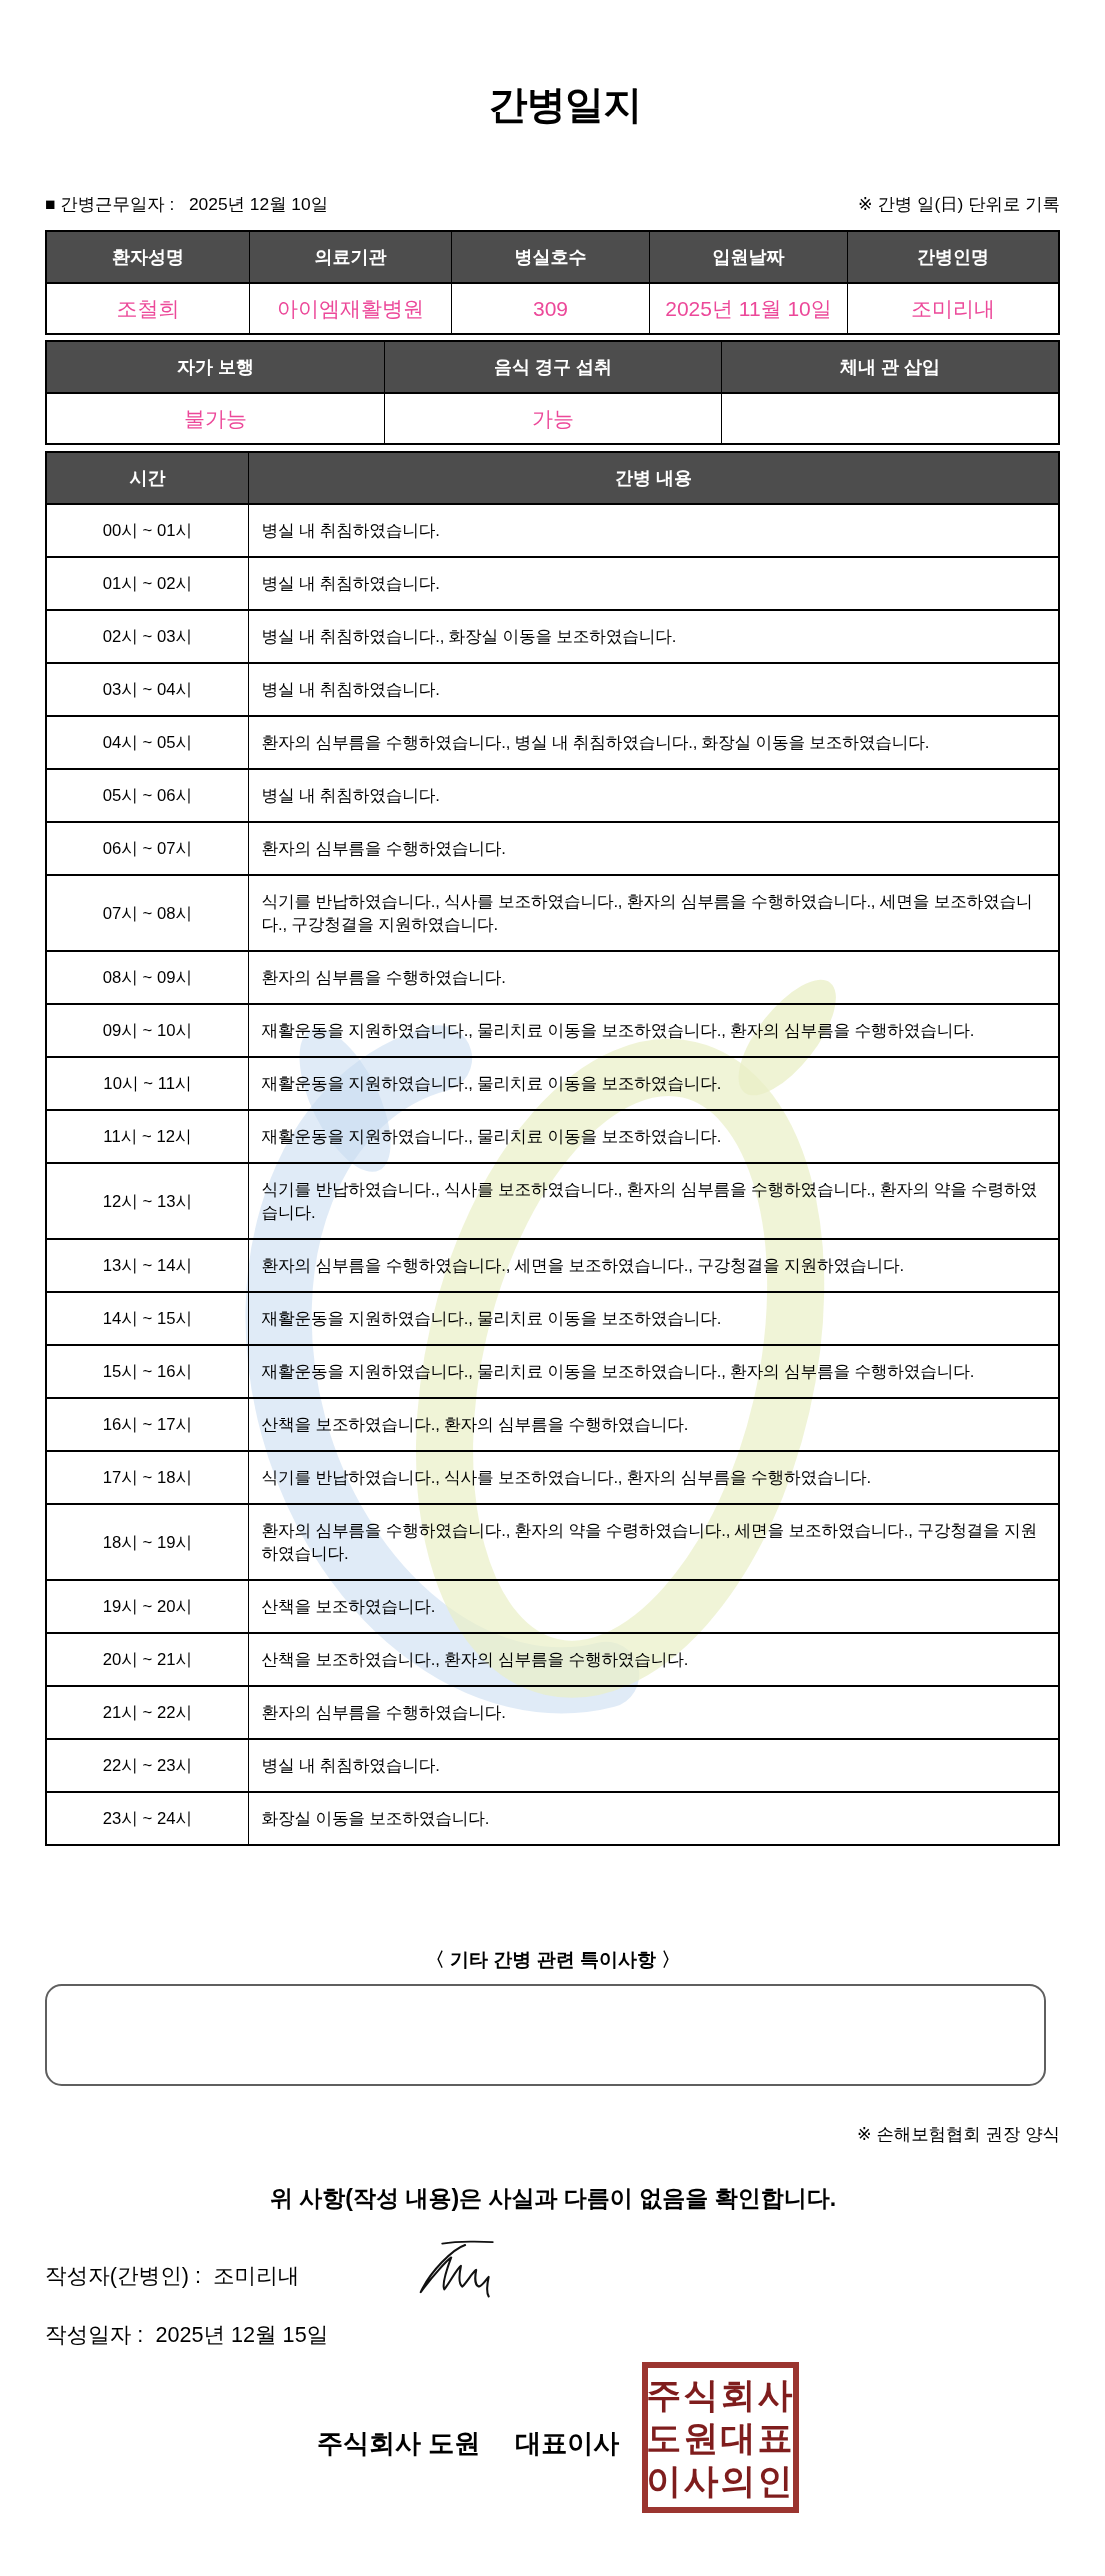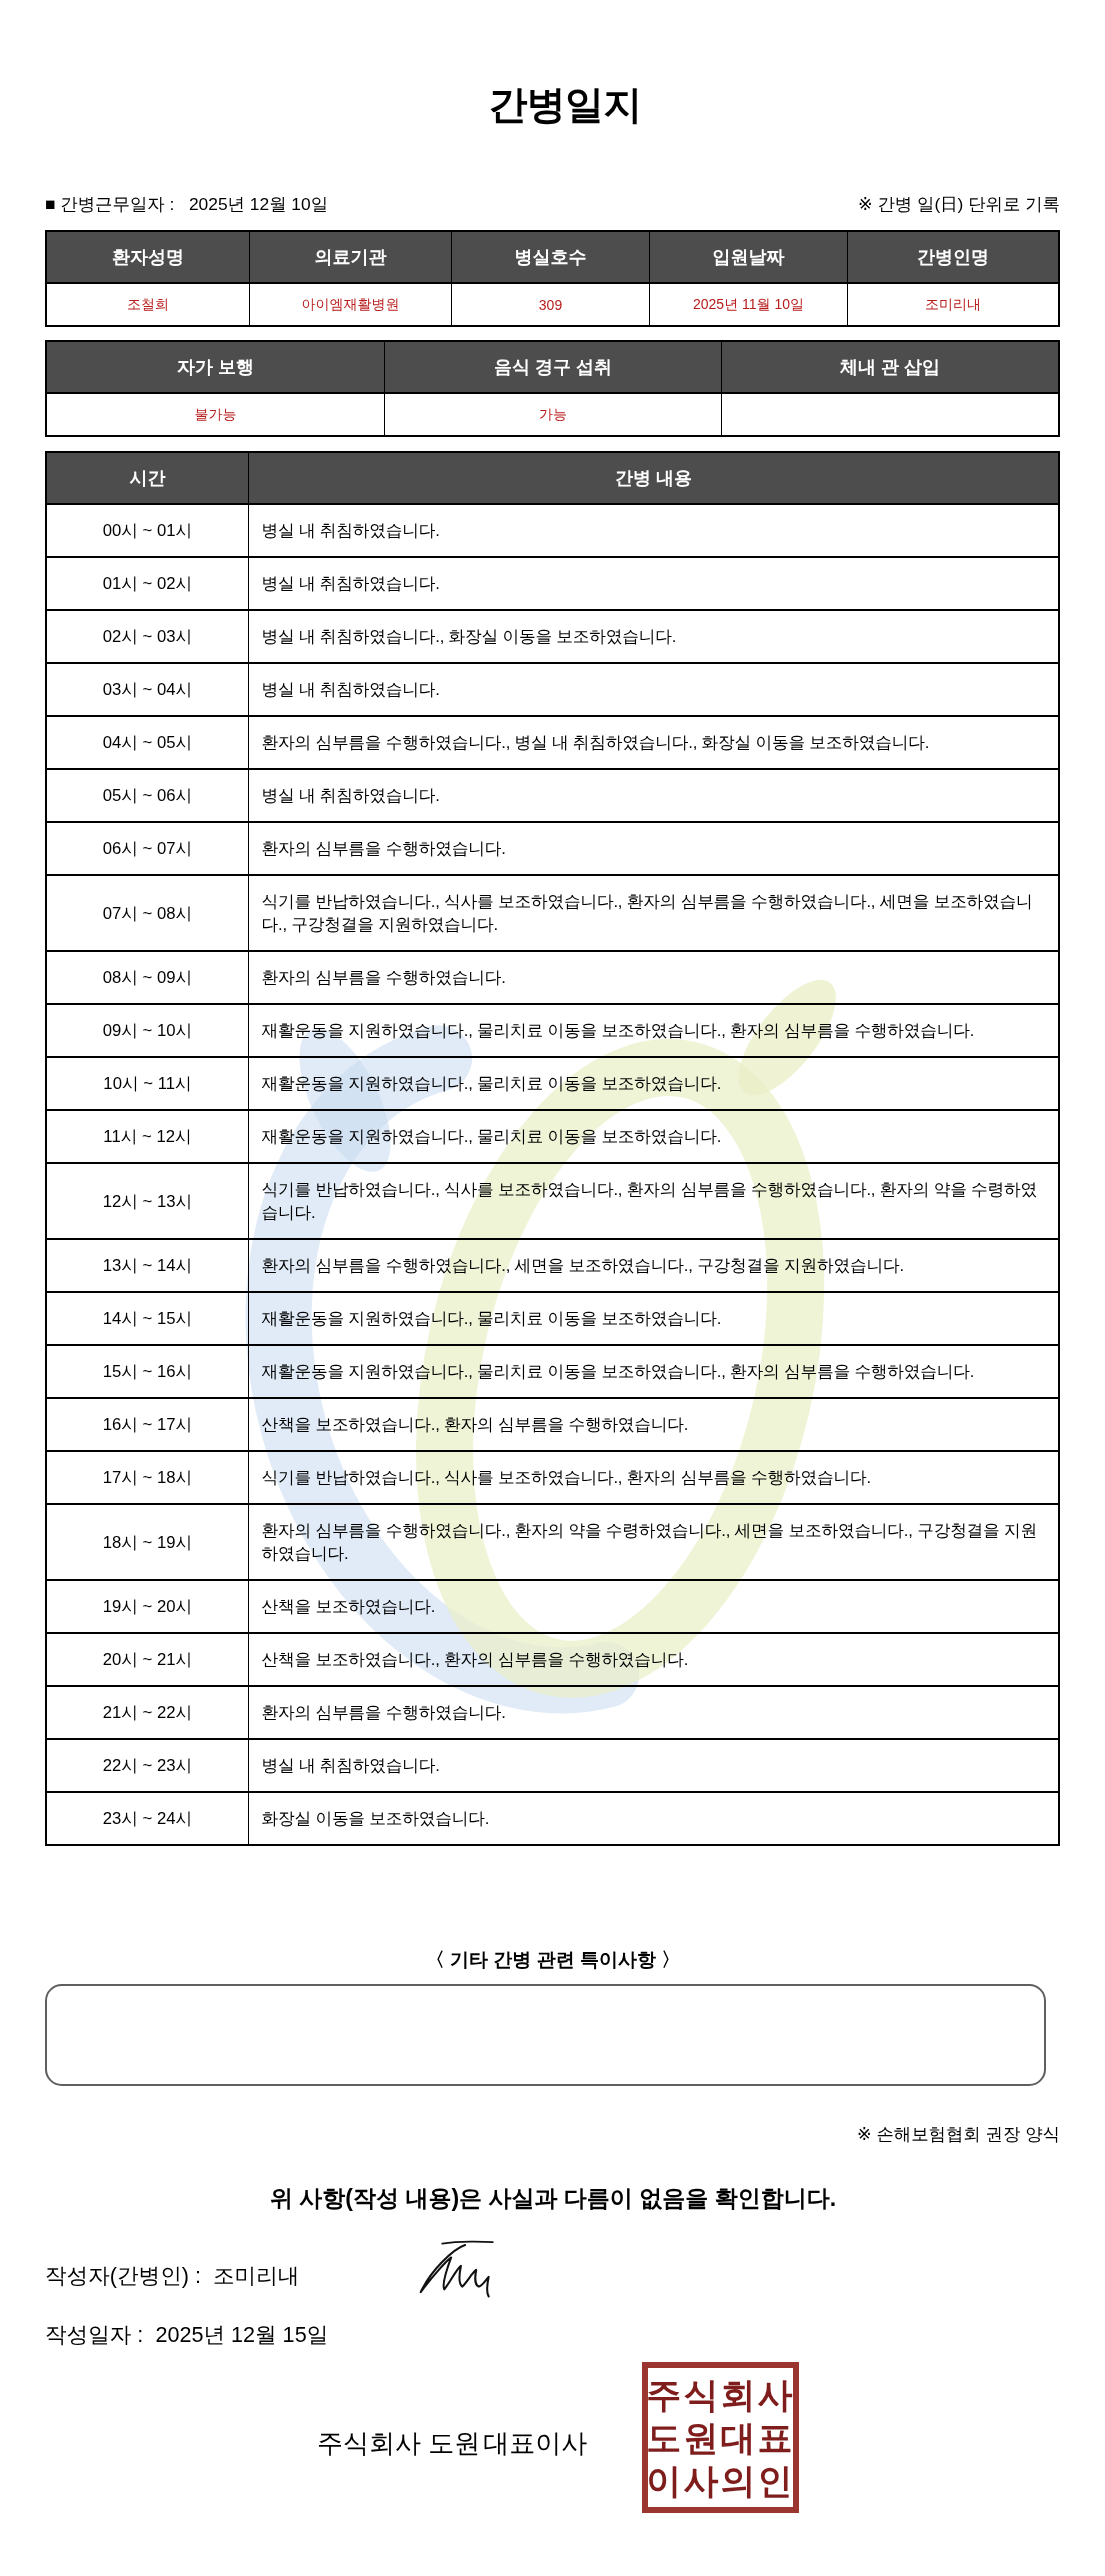--- a/index.html
+++ b/index.html
@@ -16,23 +16,23 @@
 
   .tbl{position:absolute;left:45px;width:1015px;border:2.1px solid #000;
        box-sizing:border-box;z-index:2;background:transparent;}
   .t1{top:230px;} .t2{top:340px;} .t3{top:451px;}
   .grid5{display:grid;grid-template-columns:202px 202px 198px 198px 1fr;}
   .grid3{display:grid;grid-template-columns:1fr 1fr 1fr;border-radius:16px;}
   .gridlog{display:grid;grid-template-columns:201px 1fr;}
   .hcell{background:#4d4d4d;color:#fff;font-weight:bold;font-size:18px;
          display:flex;align-items:center;justify-content:center;
          height:50px;border-left:1.4px solid #000;box-sizing:border-box;}
-  .vcell{background:transparent;color:#b91c1c;font-size:14px;
+  .vcell{background:transparent;color:#ec4899;font-size:21px;
          display:flex;align-items:center;justify-content:center;
-         height:43px;border-left:1.4px solid #000;border-top:2.1px solid #000;box-sizing:border-box;}
+         height:51px;border-left:1.4px solid #000;border-top:2.1px solid #000;box-sizing:border-box;}
   .first{border-left:none;}
 
   .loghead .hcell{height:50px;}
   .trow{display:grid;grid-template-columns:201px 1fr;border-top:2.1px solid #000;}
   .tcell{display:flex;align-items:center;justify-content:center;
          font-size:16.7px;min-height:50px;box-sizing:border-box;padding:2.8px 4.2px;}
   .ccell{display:flex;align-items:center;justify-content:flex-start;
          font-size:16.7px;letter-spacing:-0.2px;line-height:23px;min-height:50px;
          box-sizing:border-box;padding:14px 12.5px;border-left:1.4px solid #000;}
 
@@ -45,22 +45,22 @@
   .form-note{position:absolute;top:2122px;left:45px;width:1015px;text-align:right;
          font-size:17.4px;z-index:2;}
   .confirmation{position:absolute;top:2183px;left:0;width:100%;text-align:center;
          font-size:23px;font-weight:bold;z-index:2;}
 
   .sig-line{position:absolute;left:45px;display:flex;gap:12px;font-size:21.6px;z-index:2;}
   .writer-line{top:2261px;}
   .date-line{top:2320px;}
   .signature{position:absolute;left:411px;top:2228px;z-index:2;}
 
-  .company-line{position:absolute;top:2426px;left:317px;display:flex;gap:3px;
-         font-size:26px;font-weight:normal;z-index:2;}
+  .company-line{position:absolute;top:2426px;left:317px;display:flex;gap:35px;
+         font-size:26px;font-weight:bold;z-index:2;}
 
   .stamp{position:absolute;left:642px;top:2362px;width:157px;height:151px;
          border:6.3px solid #9b3530;box-sizing:border-box;background:#fff;
          display:flex;flex-direction:column;align-items:center;justify-content:center;
          z-index:2;}
   .stamp-row{color:#7f1d1d;font-weight:bold;font-size:35px;line-height:43px;
          letter-spacing:2.1px;white-space:nowrap;}
 </style>
 </head>
 <body>

